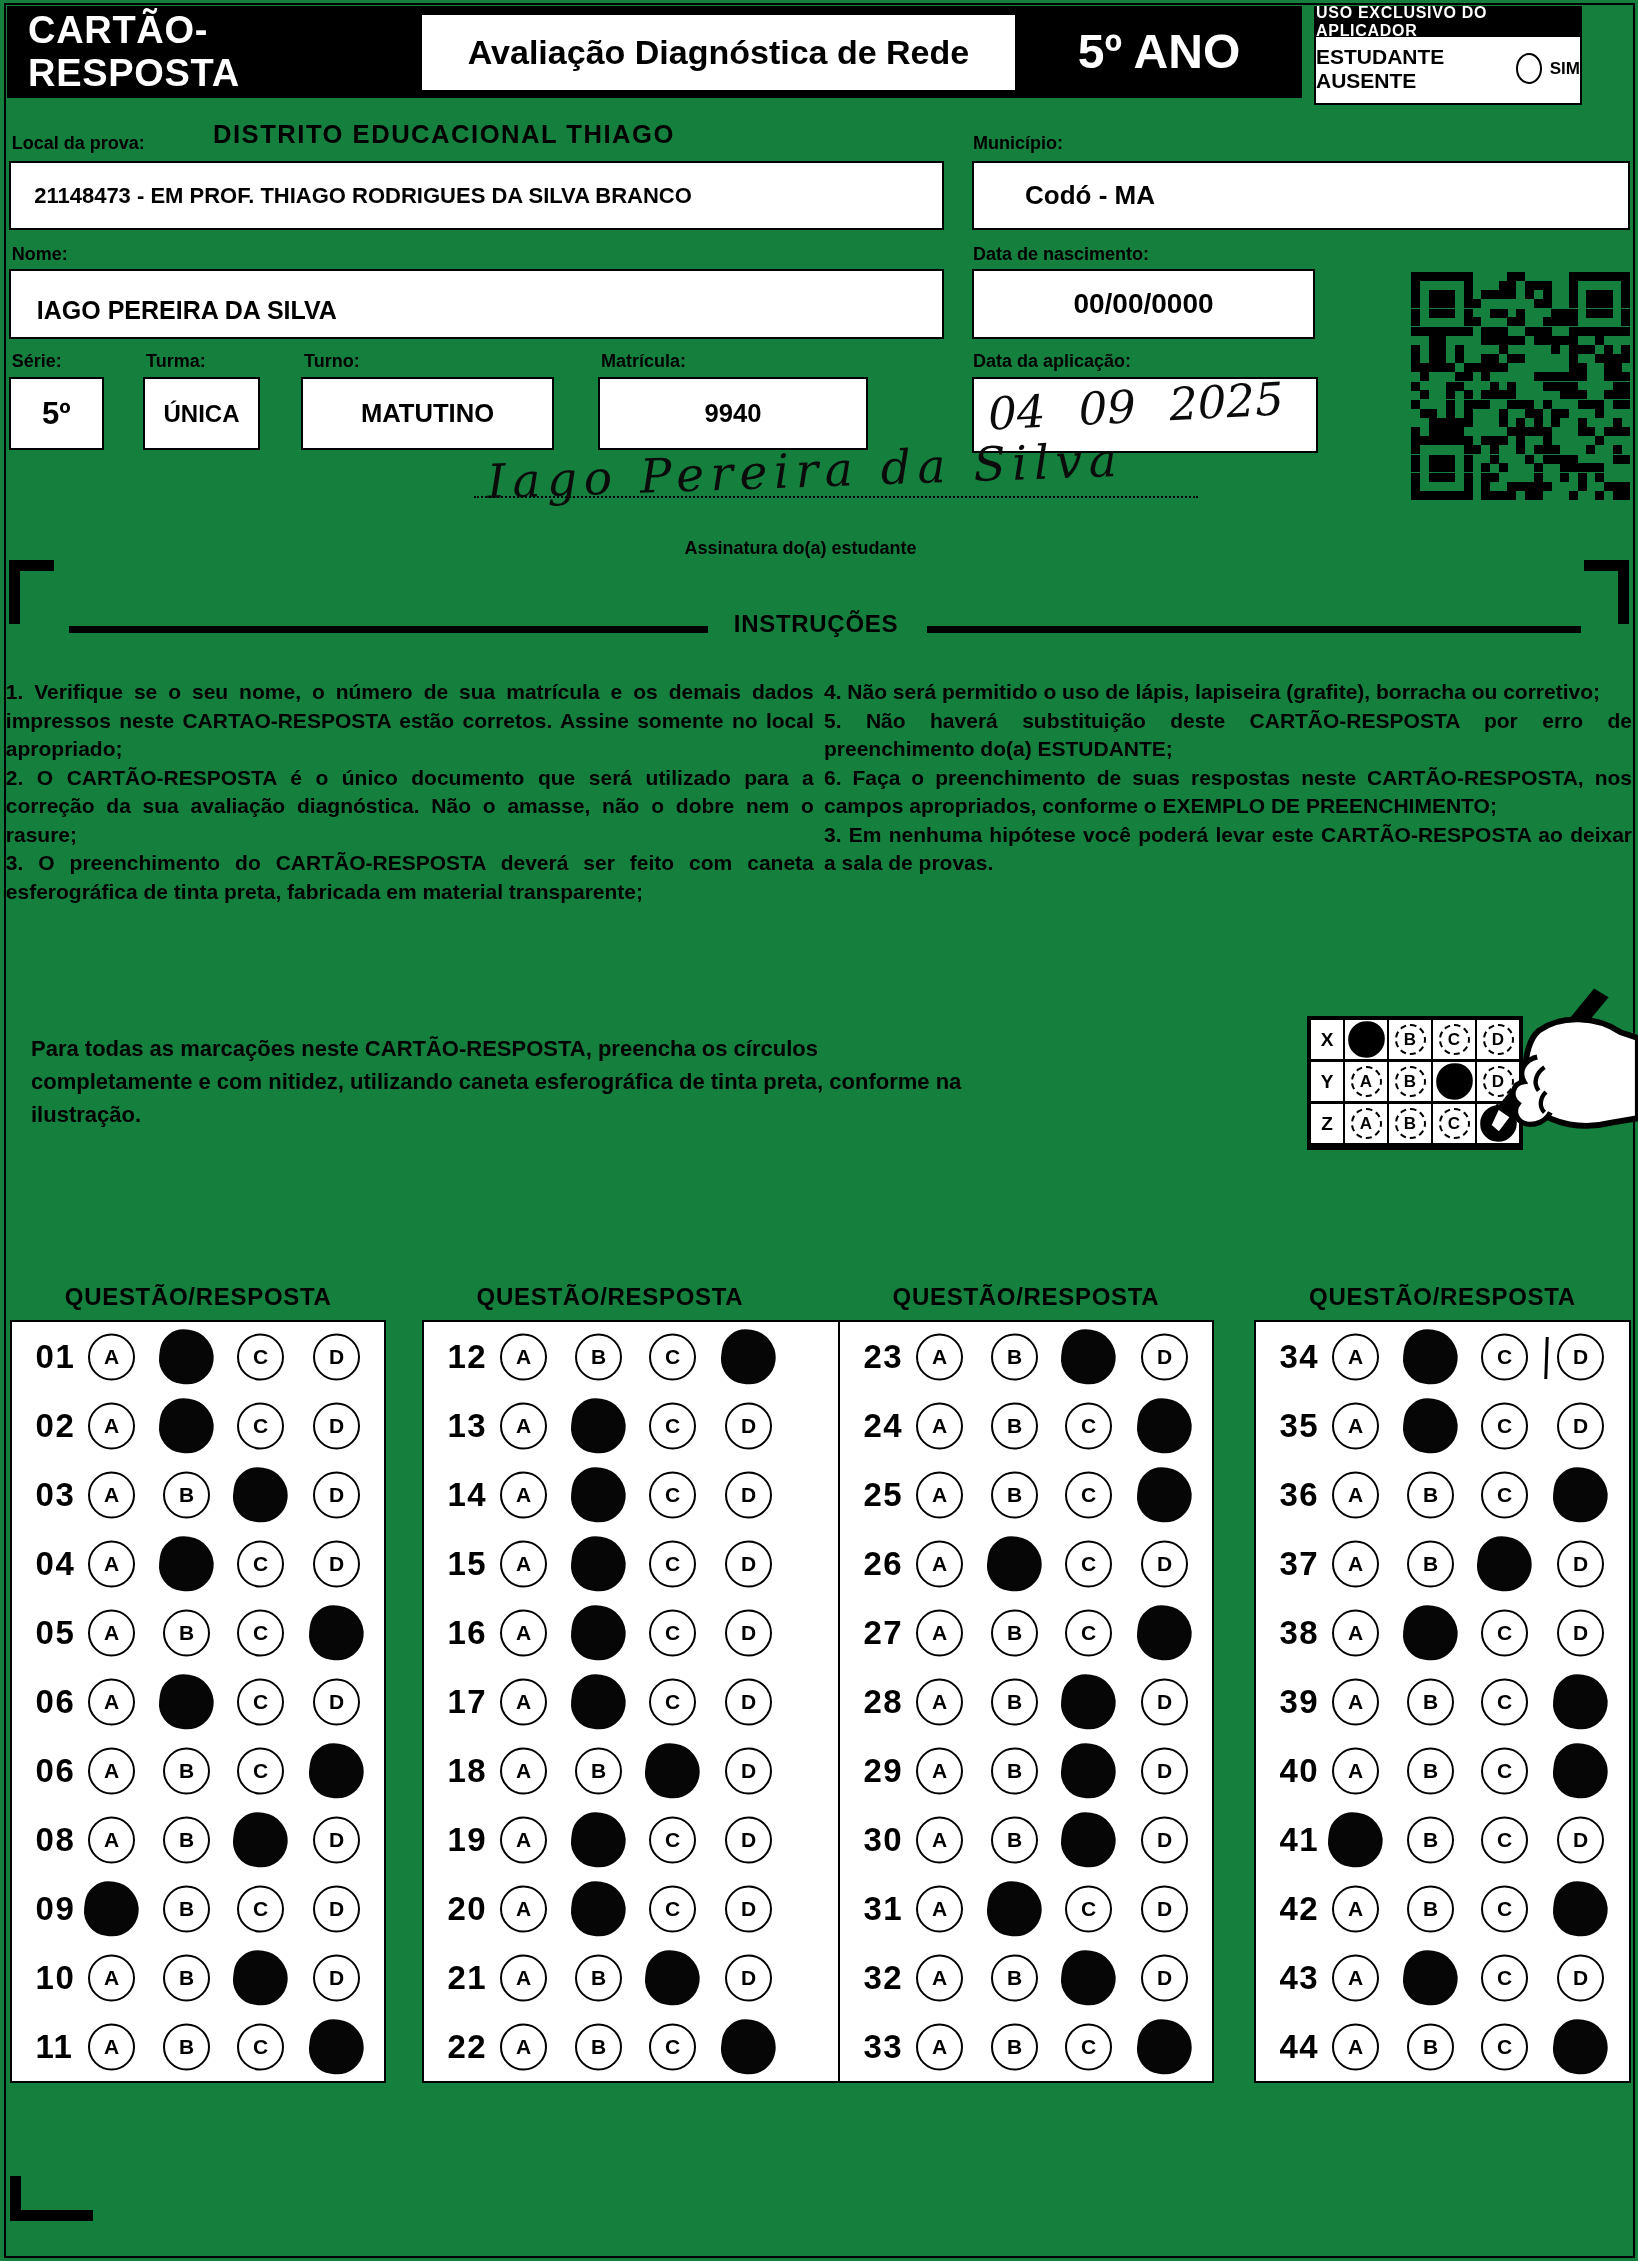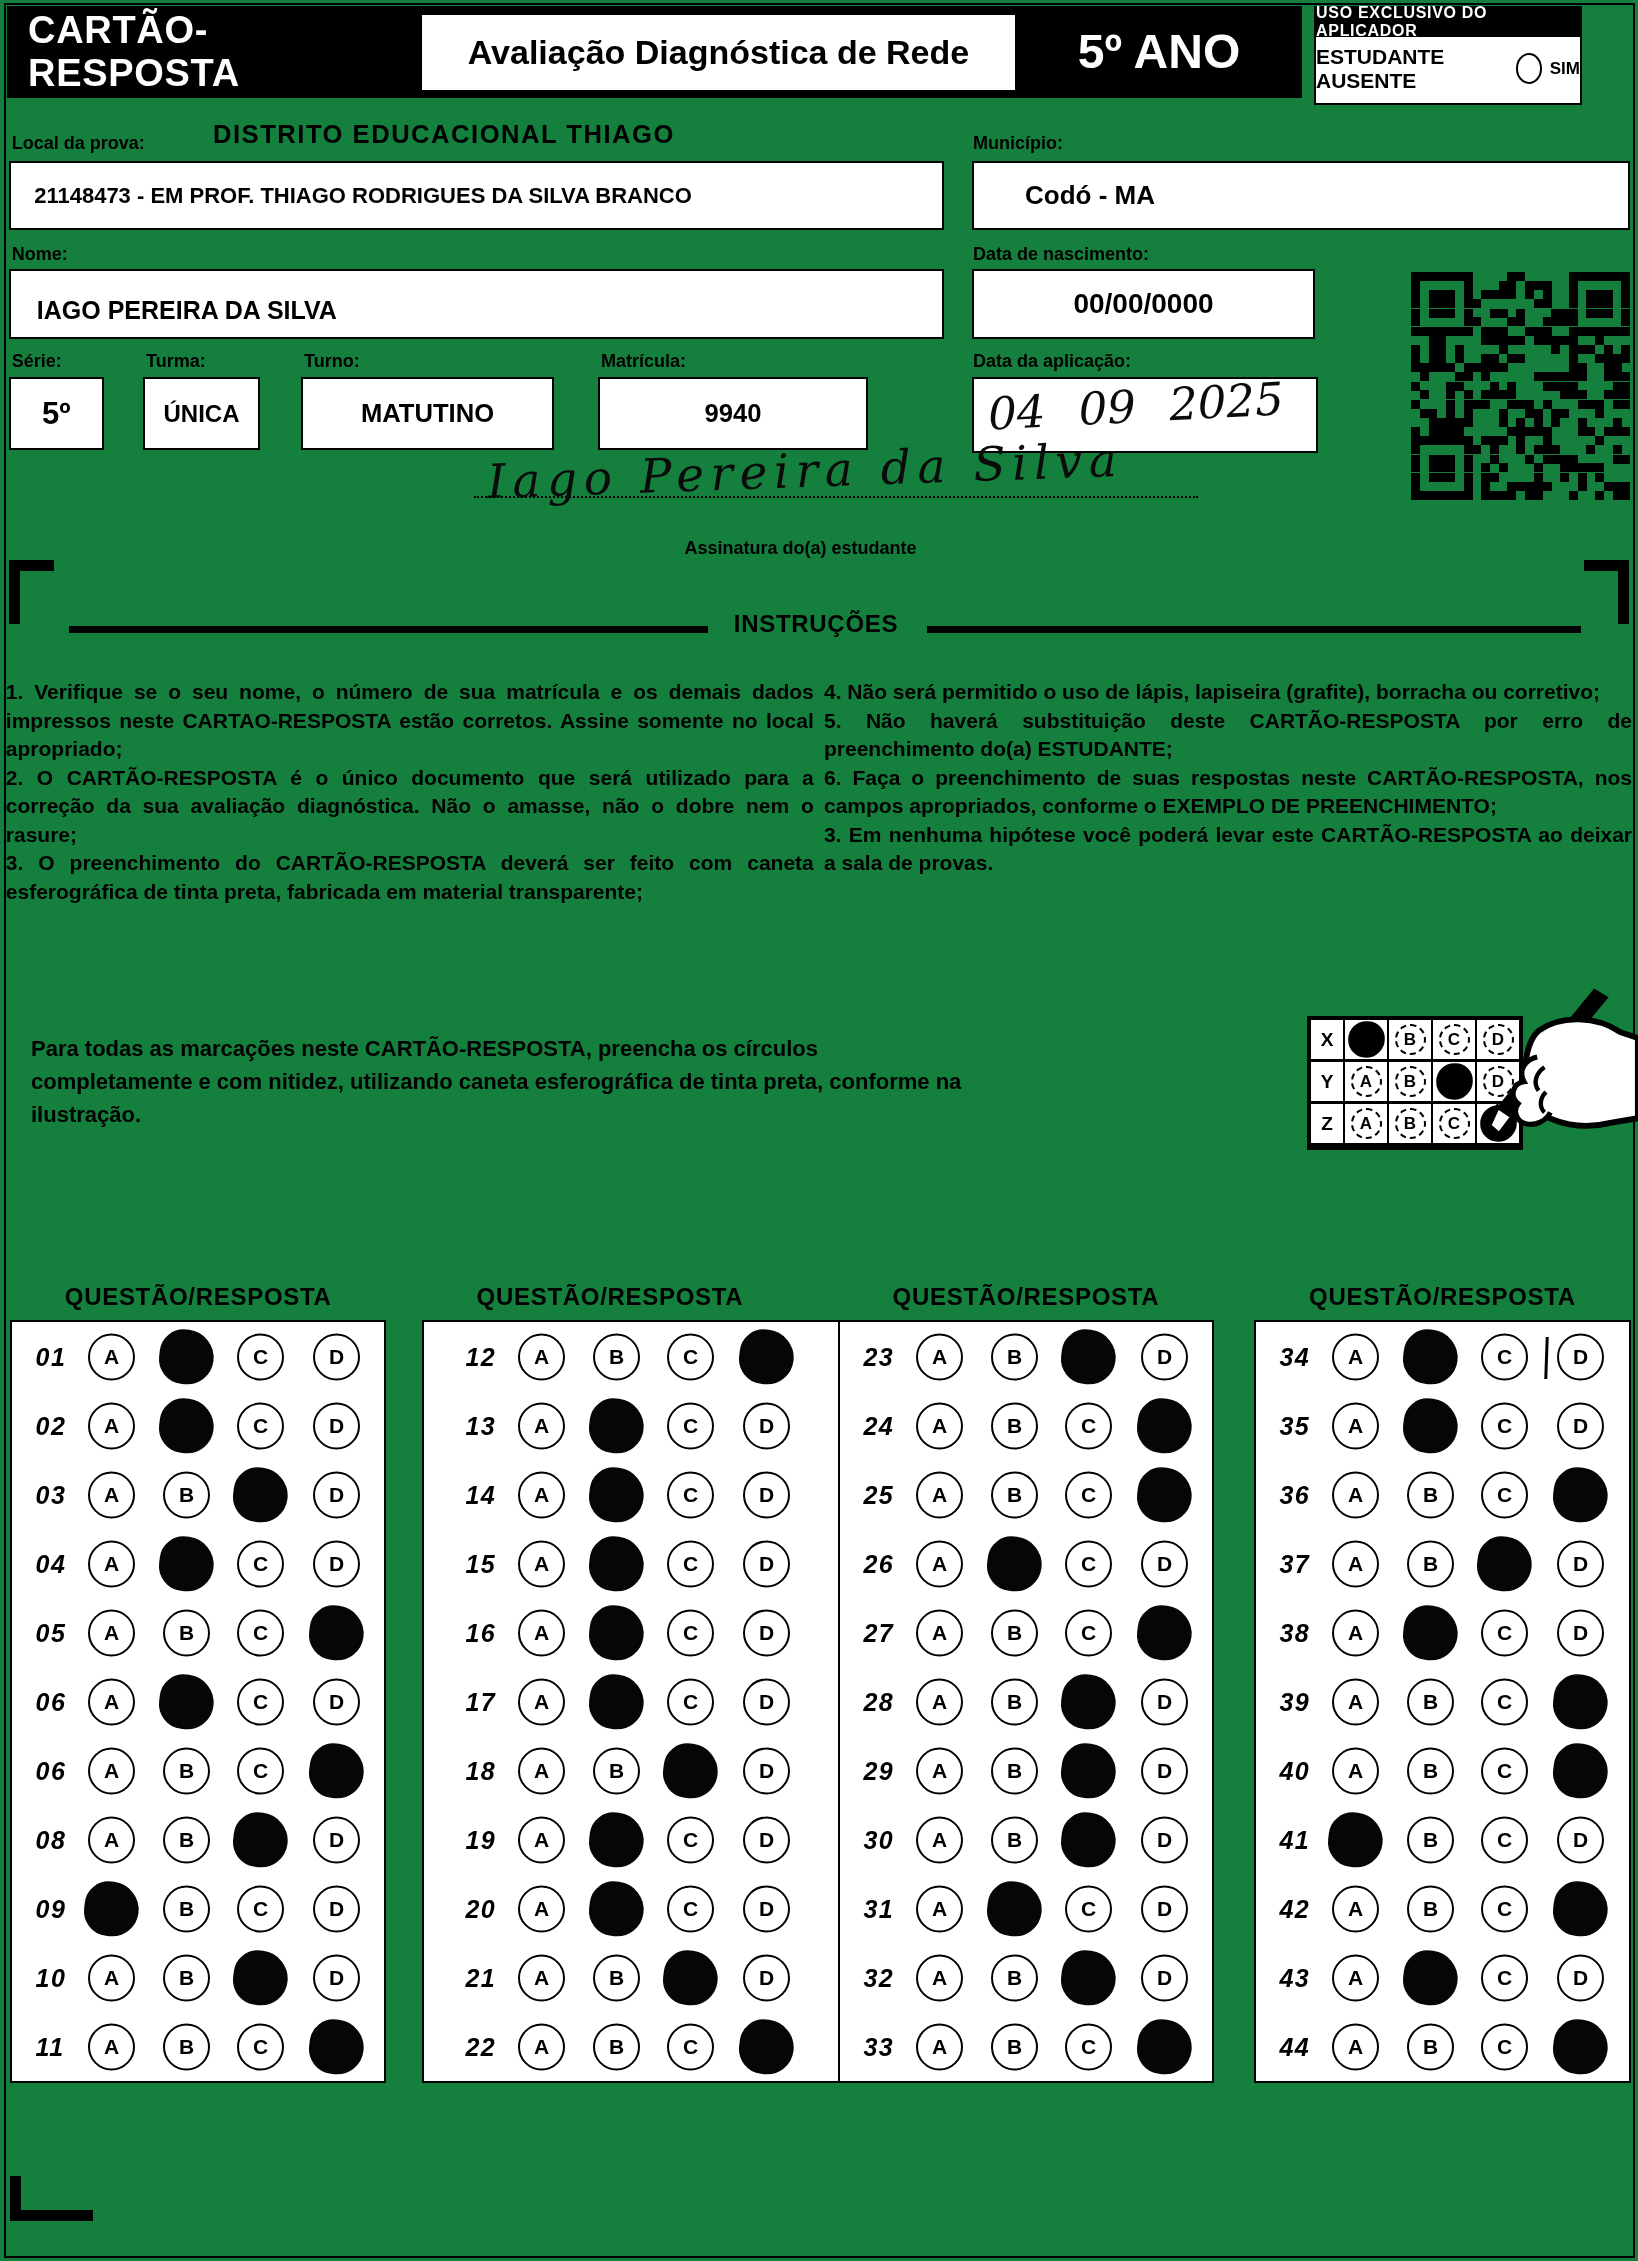--- a/index.html
+++ b/index.html
@@ -45,22 +45,22 @@
            justify-content:center;background:#fff;}
   .ex-cell:last-child{border-right:none;}
   .ex-label{width:32px;font-size:19px;font-weight:bold;}
   .ex-bubble{width:31px;height:31px;border:2.2px dashed #000;border-radius:50%;box-sizing:border-box;
              display:flex;align-items:center;justify-content:center;font-size:17px;font-weight:bold;}
   .ex-filled{background:#000;border:2.2px solid #000;border-radius:50% 47% 52% 49%;transform:scale(1.18);color:transparent;}
   
   .qr-head{position:absolute;top:1283px;text-align:center;font-size:24px;font-weight:bold;letter-spacing:0.7px;}
   .abox{position:absolute;top:1320px;height:763px;border:2.9px solid #000;box-sizing:border-box;background:#fff;}
   .arow{position:relative;height:69px;}
-  .qnum{position:absolute;left:23.4px;top:50%;transform:translateY(-50%);font-size:25px;
-        font-weight:bold;letter-spacing:1.5px;font-style:italic;}
+  .qnum{position:absolute;left:23.4px;top:50%;transform:translateY(-50%);font-size:33px;
+        font-weight:bold;letter-spacing:1.5px;}
   .bubble{position:absolute;top:50%;transform:translateY(-50%);width:47px;height:47px;
           border:2.2px solid #000;border-radius:50%;box-sizing:border-box;background:#fff;
           display:flex;align-items:center;justify-content:center;font-size:21px;font-weight:bold;}
   .p0{left:76px}.p1{left:151px}.p2{left:225px}.p3{left:301px}
   .filled{background:#060606;border-color:#060606;color:transparent;
           transform:translateY(-50%) scale(1.16) rotate(7deg);border-radius:46% 54% 51% 48%;}
   
   .hand-write{font-family:"DejaVu Serif",serif;font-style:italic;color:#0b0b0b;}
   .sig-line{position:absolute;left:474px;top:496px;width:724px;border-bottom:2.9px dotted #000;}
   .sig-label{position:absolute;left:629px;top:538px;width:343px;text-align:center;
@@ -610,21 +610,21 @@
         <div class="bubble p3">D</div>
       </div>
       <div class="arow">
         <div class="qnum">11</div>
         <div class="bubble p0">A</div>
         <div class="bubble p1">B</div>
         <div class="bubble p2">C</div>
         <div class="bubble p3 filled"></div>
       </div>
     </div>
-  <div class="abox" style="left:422px;width:420px;padding-left:18px;">
+  <div class="abox" style="left:422px;width:420px;">
       <div class="arow">
         <div class="qnum">12</div>
         <div class="bubble p0">A</div>
         <div class="bubble p1">B</div>
         <div class="bubble p2">C</div>
         <div class="bubble p3 filled"></div>
       </div>
       <div class="arow">
         <div class="qnum">13</div>
         <div class="bubble p0">A</div>

